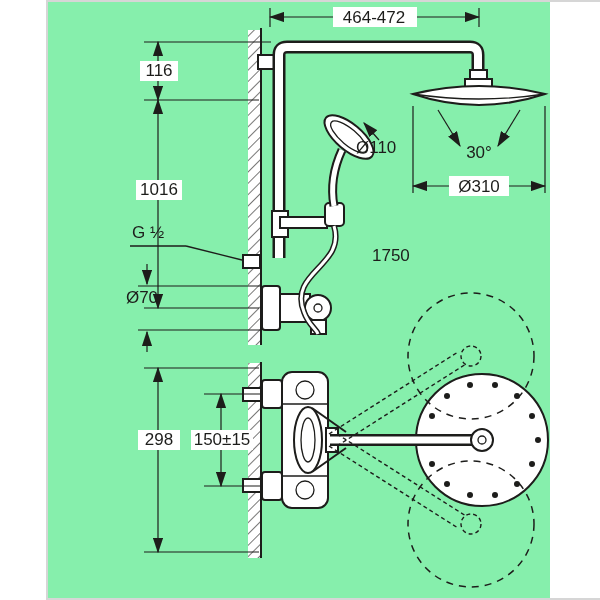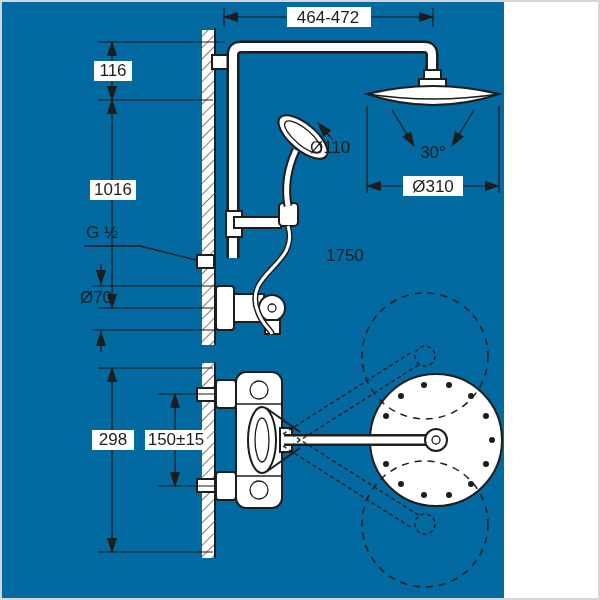--- a/index.html
+++ b/index.html
@@ -1,16 +1,16 @@
 <!DOCTYPE html>
 <html><head>
 <meta charset="utf-8">
 <style>
   html,body{margin:0;padding:0;background:#ffffff;}
-  .stage{width:504px;height:600px;position:relative;background:#0369a1;}
+  .stage{width:504px;height:600px;position:relative;background:#86efac;margin-left:46px;}
   svg{display:block;}
   text{font-family:"Liberation Sans","DejaVu Sans",sans-serif;font-size:17px;fill:#1d1d1b;}
   .t-mid{text-anchor:middle;}
   .ln{stroke:#1d1d1b;stroke-width:2;fill:none;}
   .ext{stroke:#1d1d1b;stroke-width:1.2;fill:none;}
   .dim{stroke:#1d1d1b;stroke-width:1.2;fill:none;}
   .fillw{fill:#ffffff;stroke:#1d1d1b;stroke-width:2;}
   .thin{stroke:#1d1d1b;stroke-width:1.3;fill:none;}
   .pipe-o{stroke:#1d1d1b;stroke-width:13;fill:none;}
   .pipe-i{stroke:#ffffff;stroke-width:8;fill:none;}

